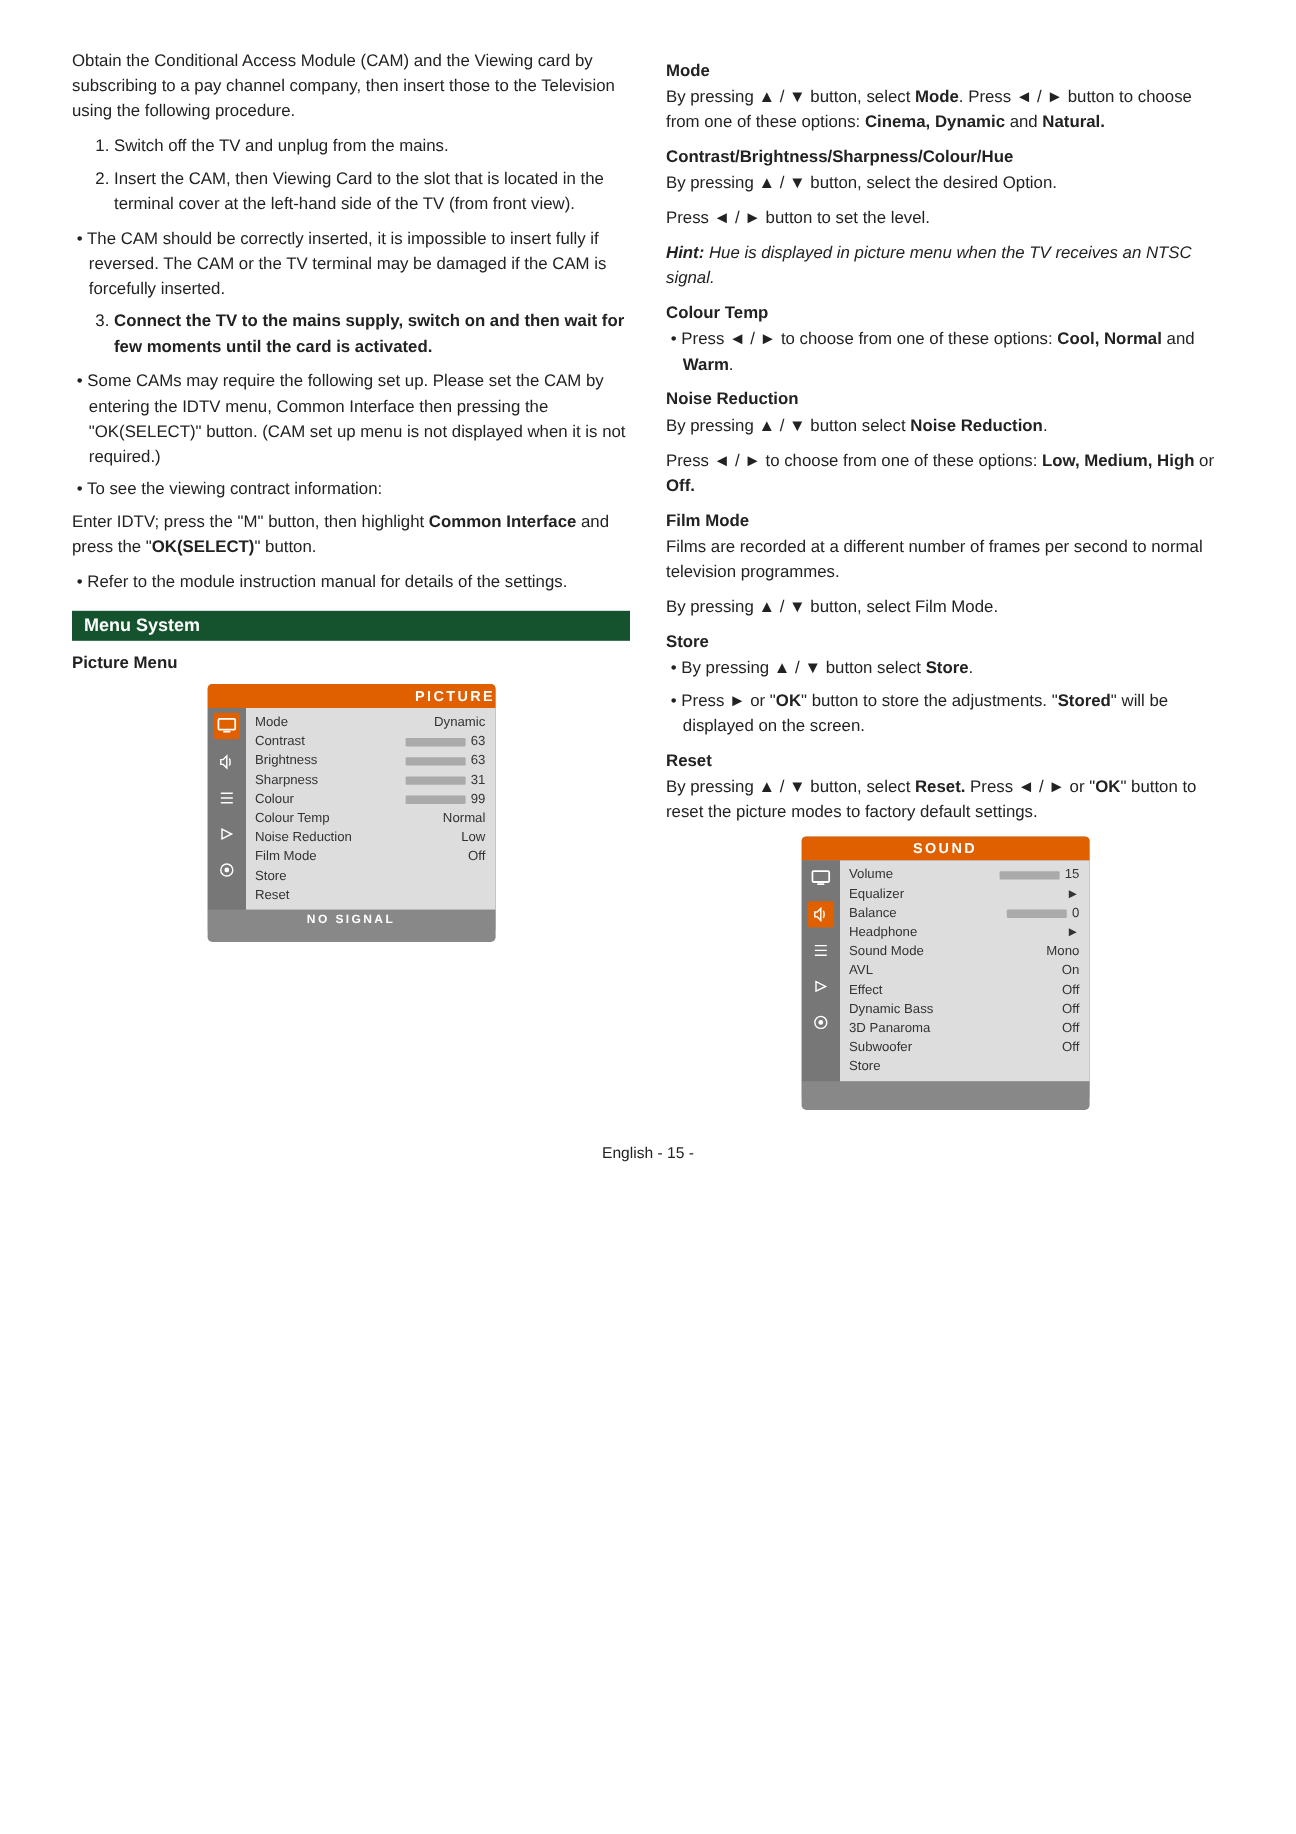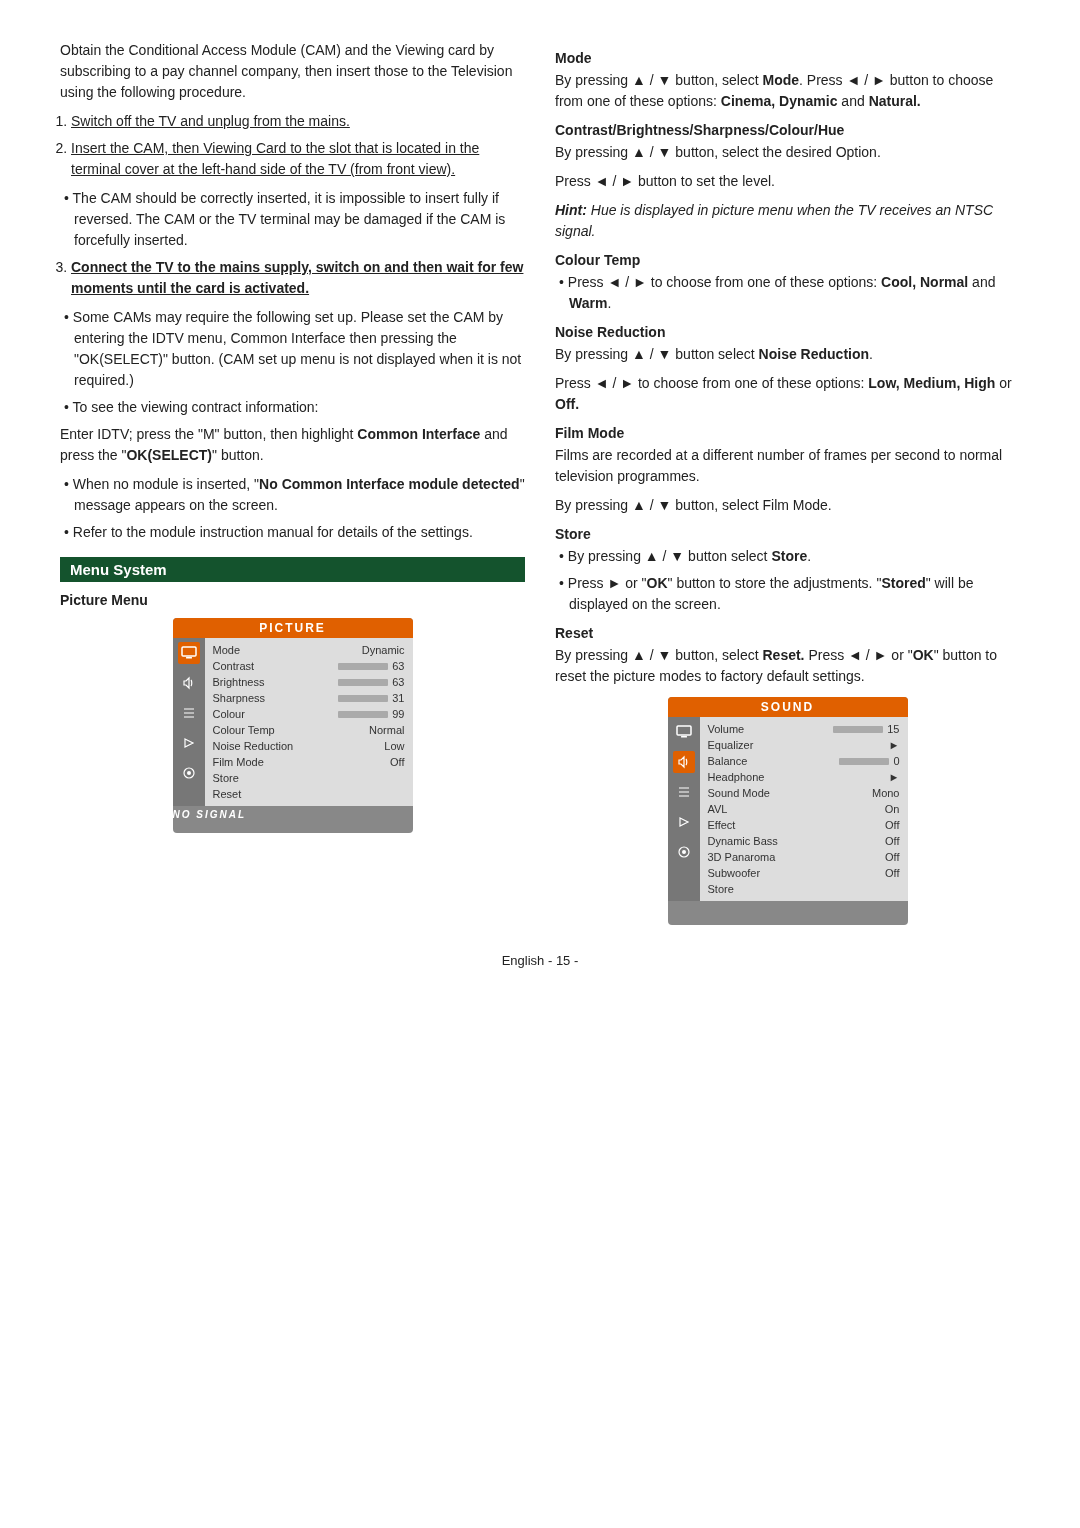--- a/index.html
+++ b/index.html
@@ -16,21 +16,21 @@
       display: flex;
       gap: 30px;
     }
     .col-left {
       flex: 1;
     }
     .col-right {
       flex: 1;
     }
     p { margin-bottom: 8px; line-height: 1.5; }
-    .numbered-list { margin-left: 11px; margin-bottom: 8px; text-decoration: underline; }
+    .numbered-list { margin-left: 35px; margin-bottom: 8px; }
     .numbered-list li { margin-bottom: 6px; line-height: 1.5; }
     .bullet { padding-left: 14px; text-indent: -10px; margin-bottom: 6px; line-height: 1.5; }
     .bold { font-weight: bold; }
     .section-divider {
       background: #14532d;
       color: #fff;
       font-weight: bold;
       font-size: 15px;
       padding: 4px 10px;
       margin: 14px 0 10px 0;
@@ -52,21 +52,21 @@
       background: #888;
       border-radius: 4px;
       overflow: hidden;
       padding-bottom: 10px;
     }
     .tv-menu-header {
       background: #e06000;
       color: #fff;
       font-weight: bold;
       font-size: 12px;
-      text-align: center;
+      text-align: right;
       padding: 3px 0;
       letter-spacing: 2px;
     }
     .tv-sidebar {
       display: flex;
     }
     .tv-icons-col {
       width: 32px;
       background: #777;
       display: flex;
@@ -109,26 +109,26 @@
       overflow: hidden;
       display: inline-block;
     }
     .bar-fill {
       height: 100%;
       background: #e06000;
       border-radius: 1px;
     }
     .tv-bottom-bar {
       background: #888;
+      text-align: center;
       font-size: 10px;
       color: #fff;
       font-weight: bold;
       padding: 3px 0;
       letter-spacing: 2px;
-      font-style: italic;
     }
     
     .tv-menu-header-sound {
       background: #e06000;
       color: #fff;
       font-weight: bold;
       font-size: 12px;
       text-align: center;
       padding: 3px 0;
       letter-spacing: 2px;
@@ -163,23 +163,20 @@
     <div class="bullet">
       • <span>Some CAMs may require the following set up. Please set the CAM by entering the IDTV menu, Common Interface then pressing the "OK(SELECT)" button. (CAM set up menu is not displayed when it is not required.)</span>
     </div>
     <div class="bullet">
       • <span>To see the viewing contract information:</span>
     </div>
     <p>
       Enter IDTV; press the "M" button, then highlight <span class="bold">Common Interface</span> and press the "<span class="bold">OK(SELECT)</span>" button.
     </p>
     <div class="bullet">
-      • When no module is inserted, "<span class="bold">No Common Interface module detected</span>" message appears on the screen.
-    </div>
-    <div class="bullet">
       • <span>Refer to the module instruction manual for details of the settings.</span>
     </div>
 
     <div class="section-divider">
       <span>Menu System</span>
     </div>
 
     <div class="sub-heading">Picture Menu</div>
 
     <div class="tv-menu-wrap">

